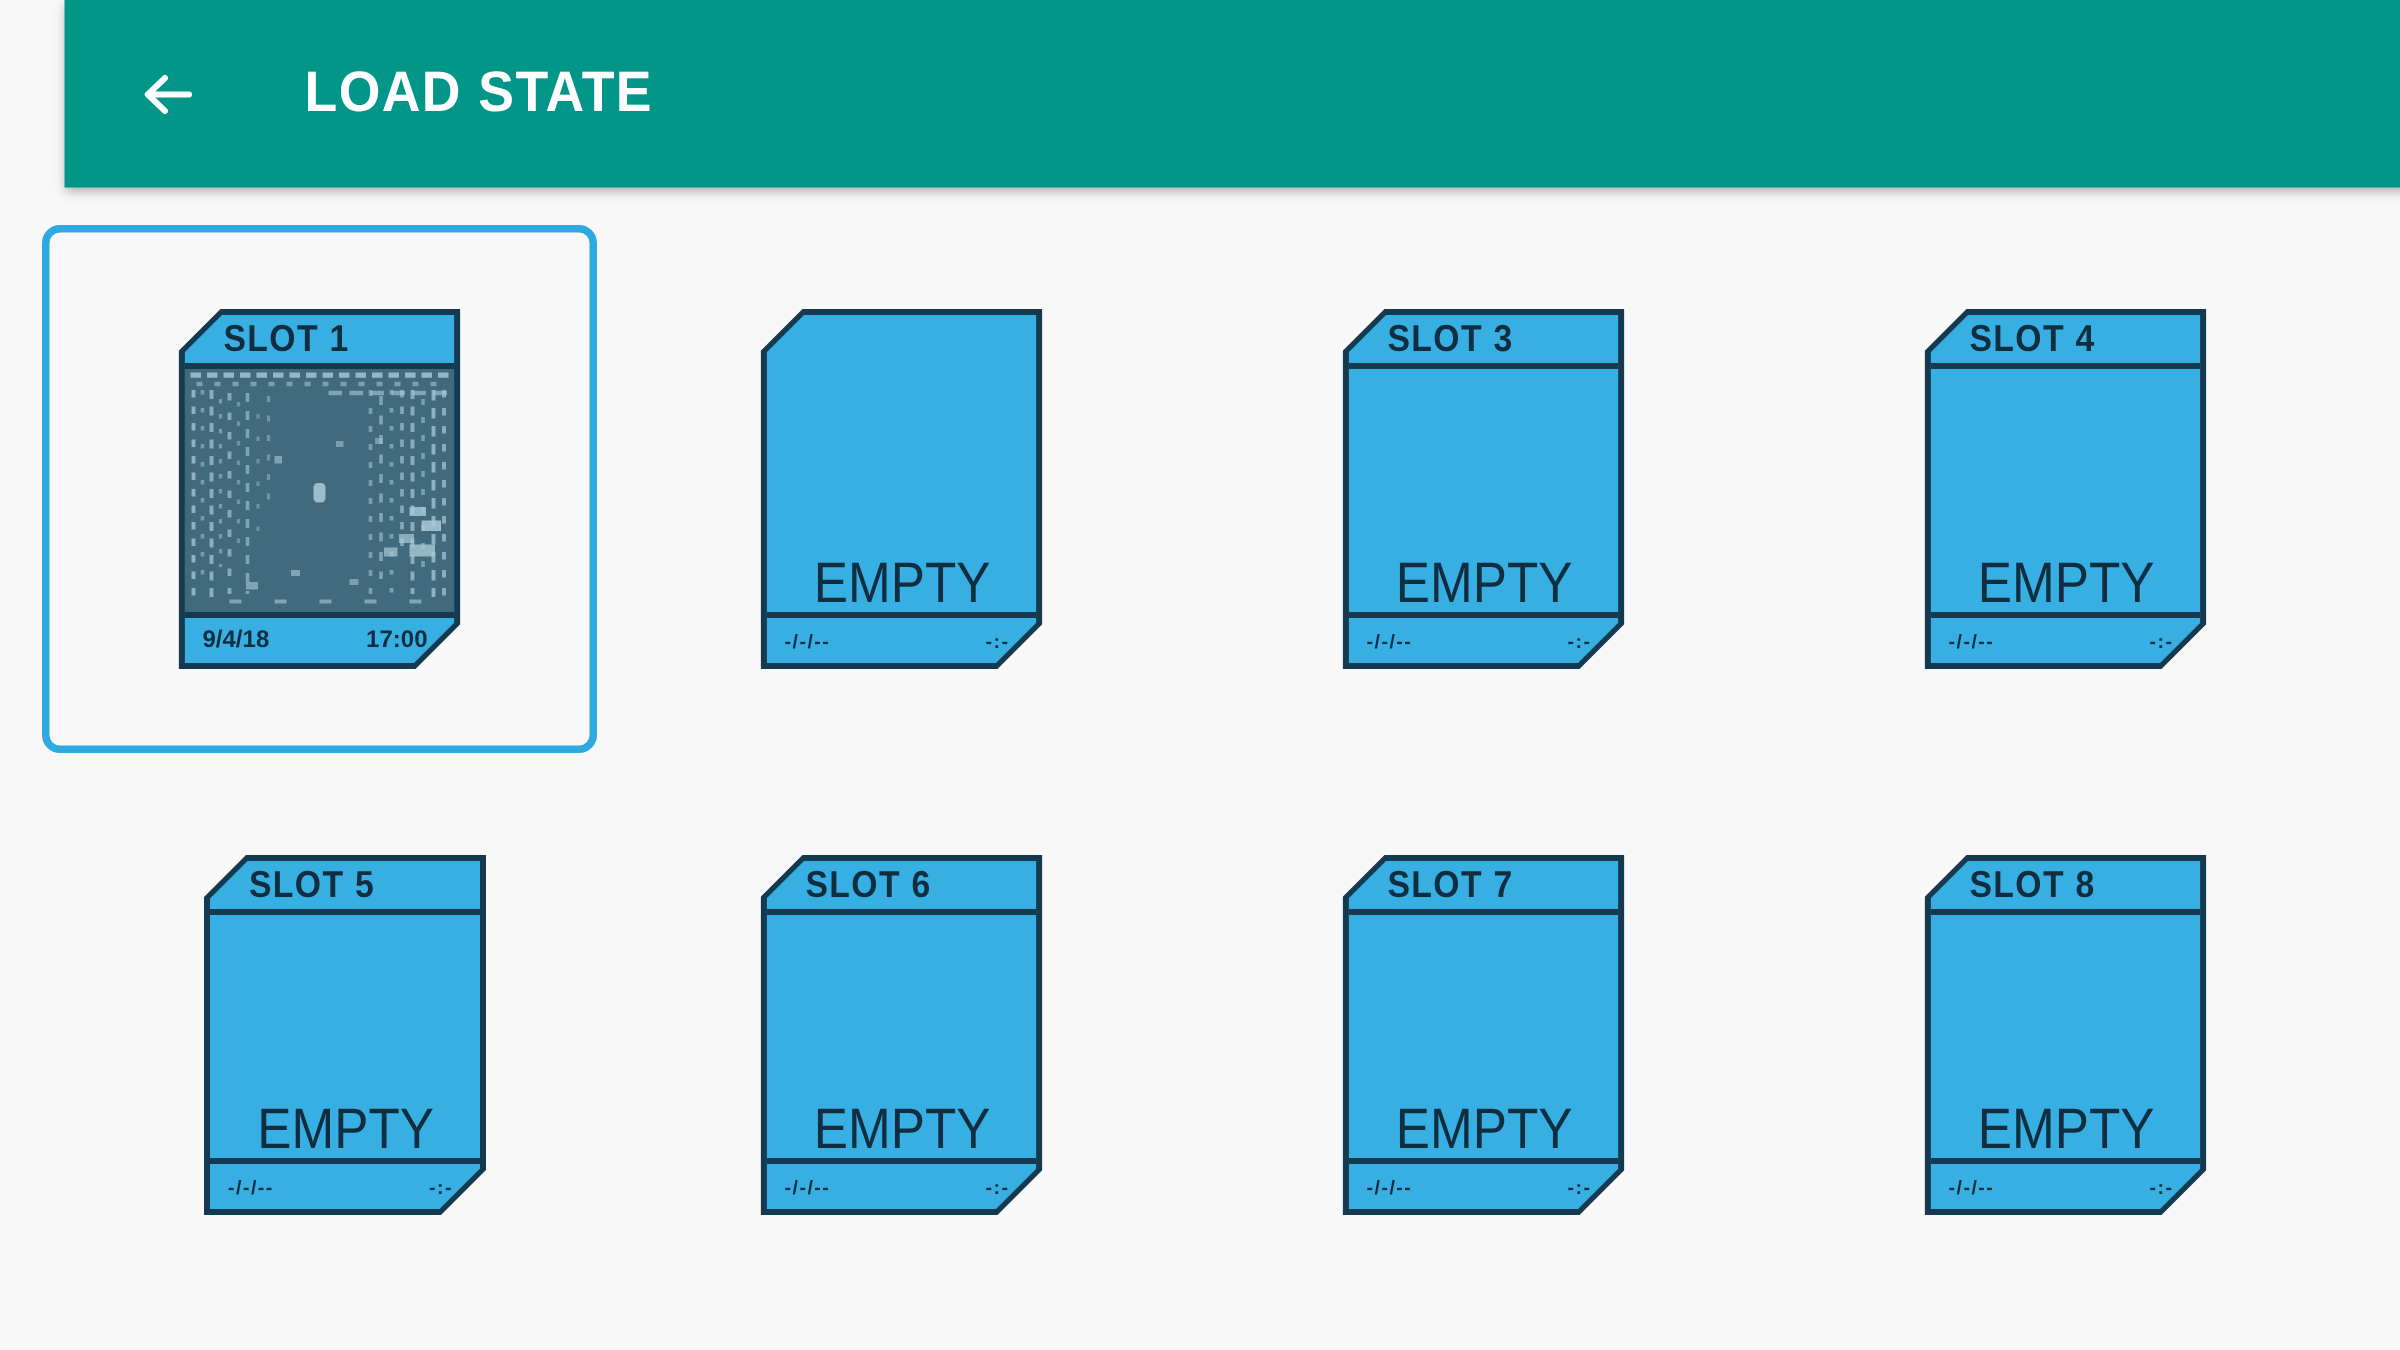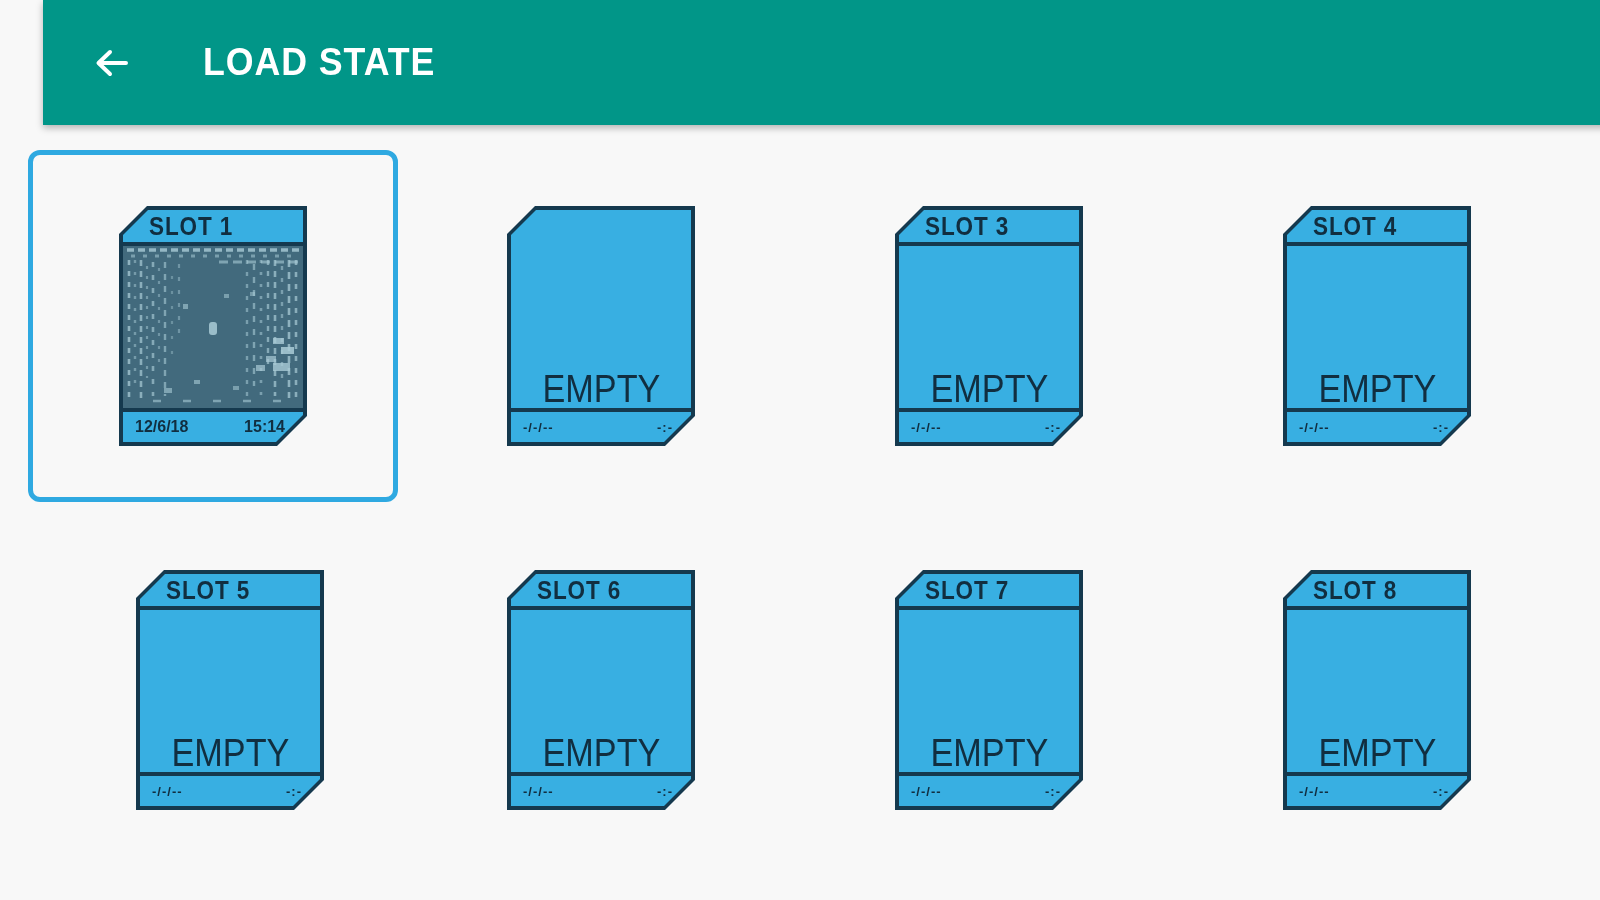--- a/index.html
+++ b/index.html
@@ -150,22 +150,22 @@
             <rect x="101" y="48" width="5" height="4" fill="#a9cbd6" opacity="0.55"></rect>
             <rect x="71" y="134" width="6" height="4" fill="#a9cbd6" opacity="0.6"></rect>
             <rect x="41" y="142" width="8" height="5" fill="#a9cbd6" opacity="0.6"></rect>
             <rect x="110" y="140" width="6" height="4" fill="#a9cbd6" opacity="0.55"></rect>
             <rect x="127" y="46" width="5" height="4" fill="#a9cbd6" opacity="0.5"></rect>
 
             <line x1="30" y1="155" x2="176" y2="155" stroke="#a9cbd6" stroke-width="2.6" stroke-dasharray="8 22" opacity="0.6"></line>
           </svg>
         </div>
         <div class="card-footer saved">
-          <span>12/6/18</span>
-          <span>15:14</span>
+          <span>9/4/18</span>
+          <span>17:00</span>
         </div>
       </div>
     </div>
   </div>
 
   <div class="cell c2">
     <div class="card">
       <div class="card-border"></div>
       <div class="card-inner">
         <div class="card-body">

